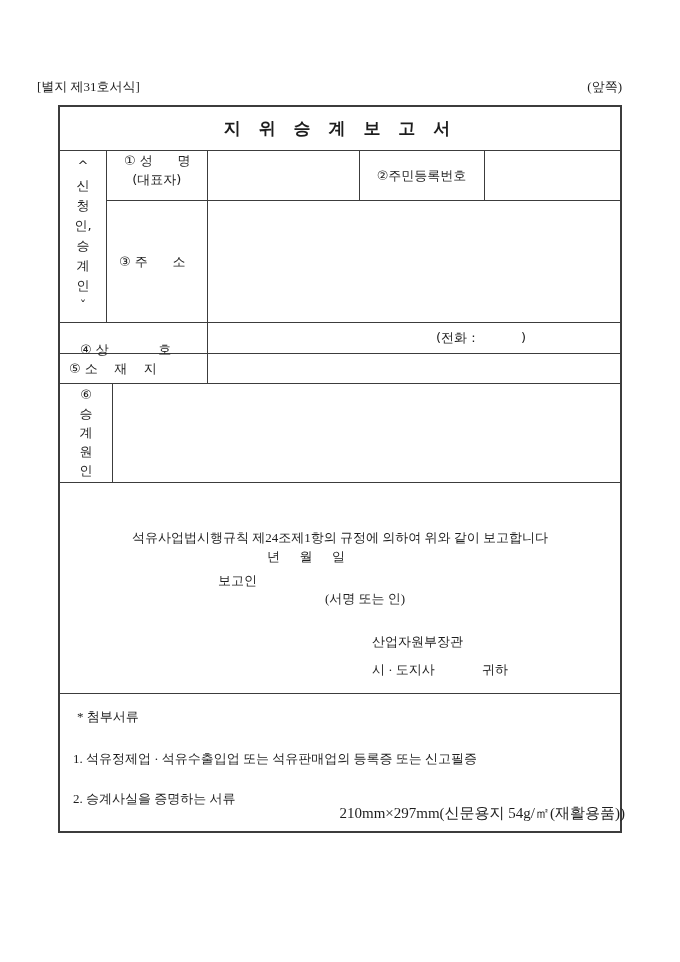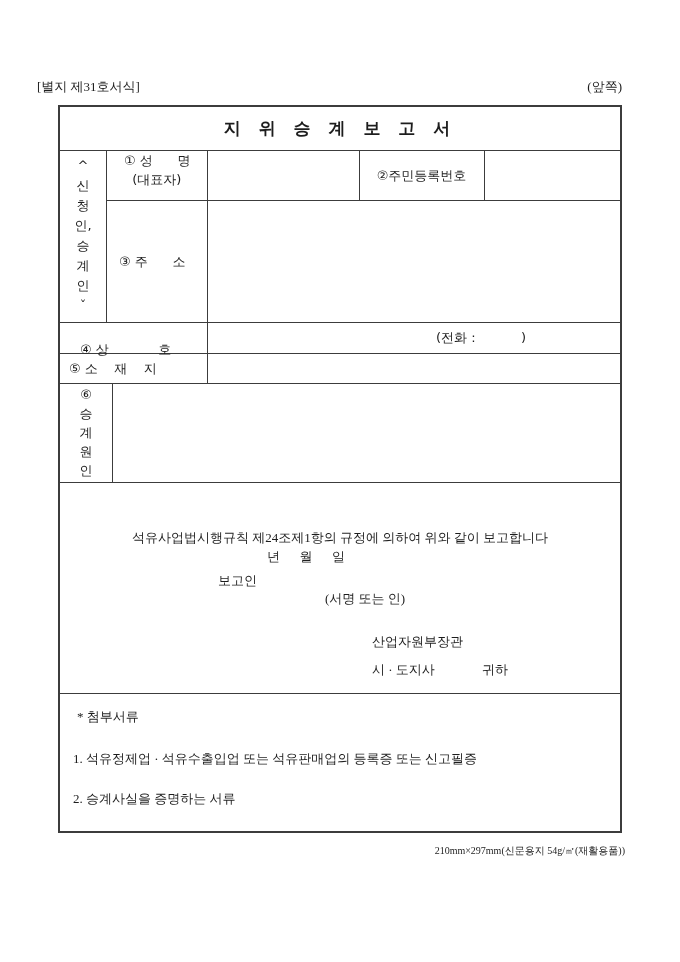--- a/index.html
+++ b/index.html
@@ -7,21 +7,21 @@
   body {
     width: 680px; height: 962px;
     background: #ffffff;
     font-family: "DejaVu Sans", "Liberation Sans", sans-serif;
     color: #1d1d1d;
   }
   .page { position: relative; width: 680px; height: 962px; background: #fff; overflow: hidden; }
   .txt { position: absolute; font-size: 13px; white-space: pre; line-height: 18px; font-family: Liberation Serif, serif; }
   .corner-left  { left: 37px; top: 78px; }
   .corner-right { right: 58px; top: 78px; }
-  .footer-spec  { right: 55px; top: 842px; font-size: 10px; }
+  .footer-spec  { right: 55px; top: 804px; font-size: 15px; }
 
   .form-table {
     position: absolute; left: 58px; top: 105px;
     width: 564px; height: 728px;
     border: 2px solid #3c3c3c;
     background: #fff;
   }
   .hline { position: absolute; height: 1px; background: #3c3c3c; }
   .vline { position: absolute; width: 1px; background: #3c3c3c; }
 

